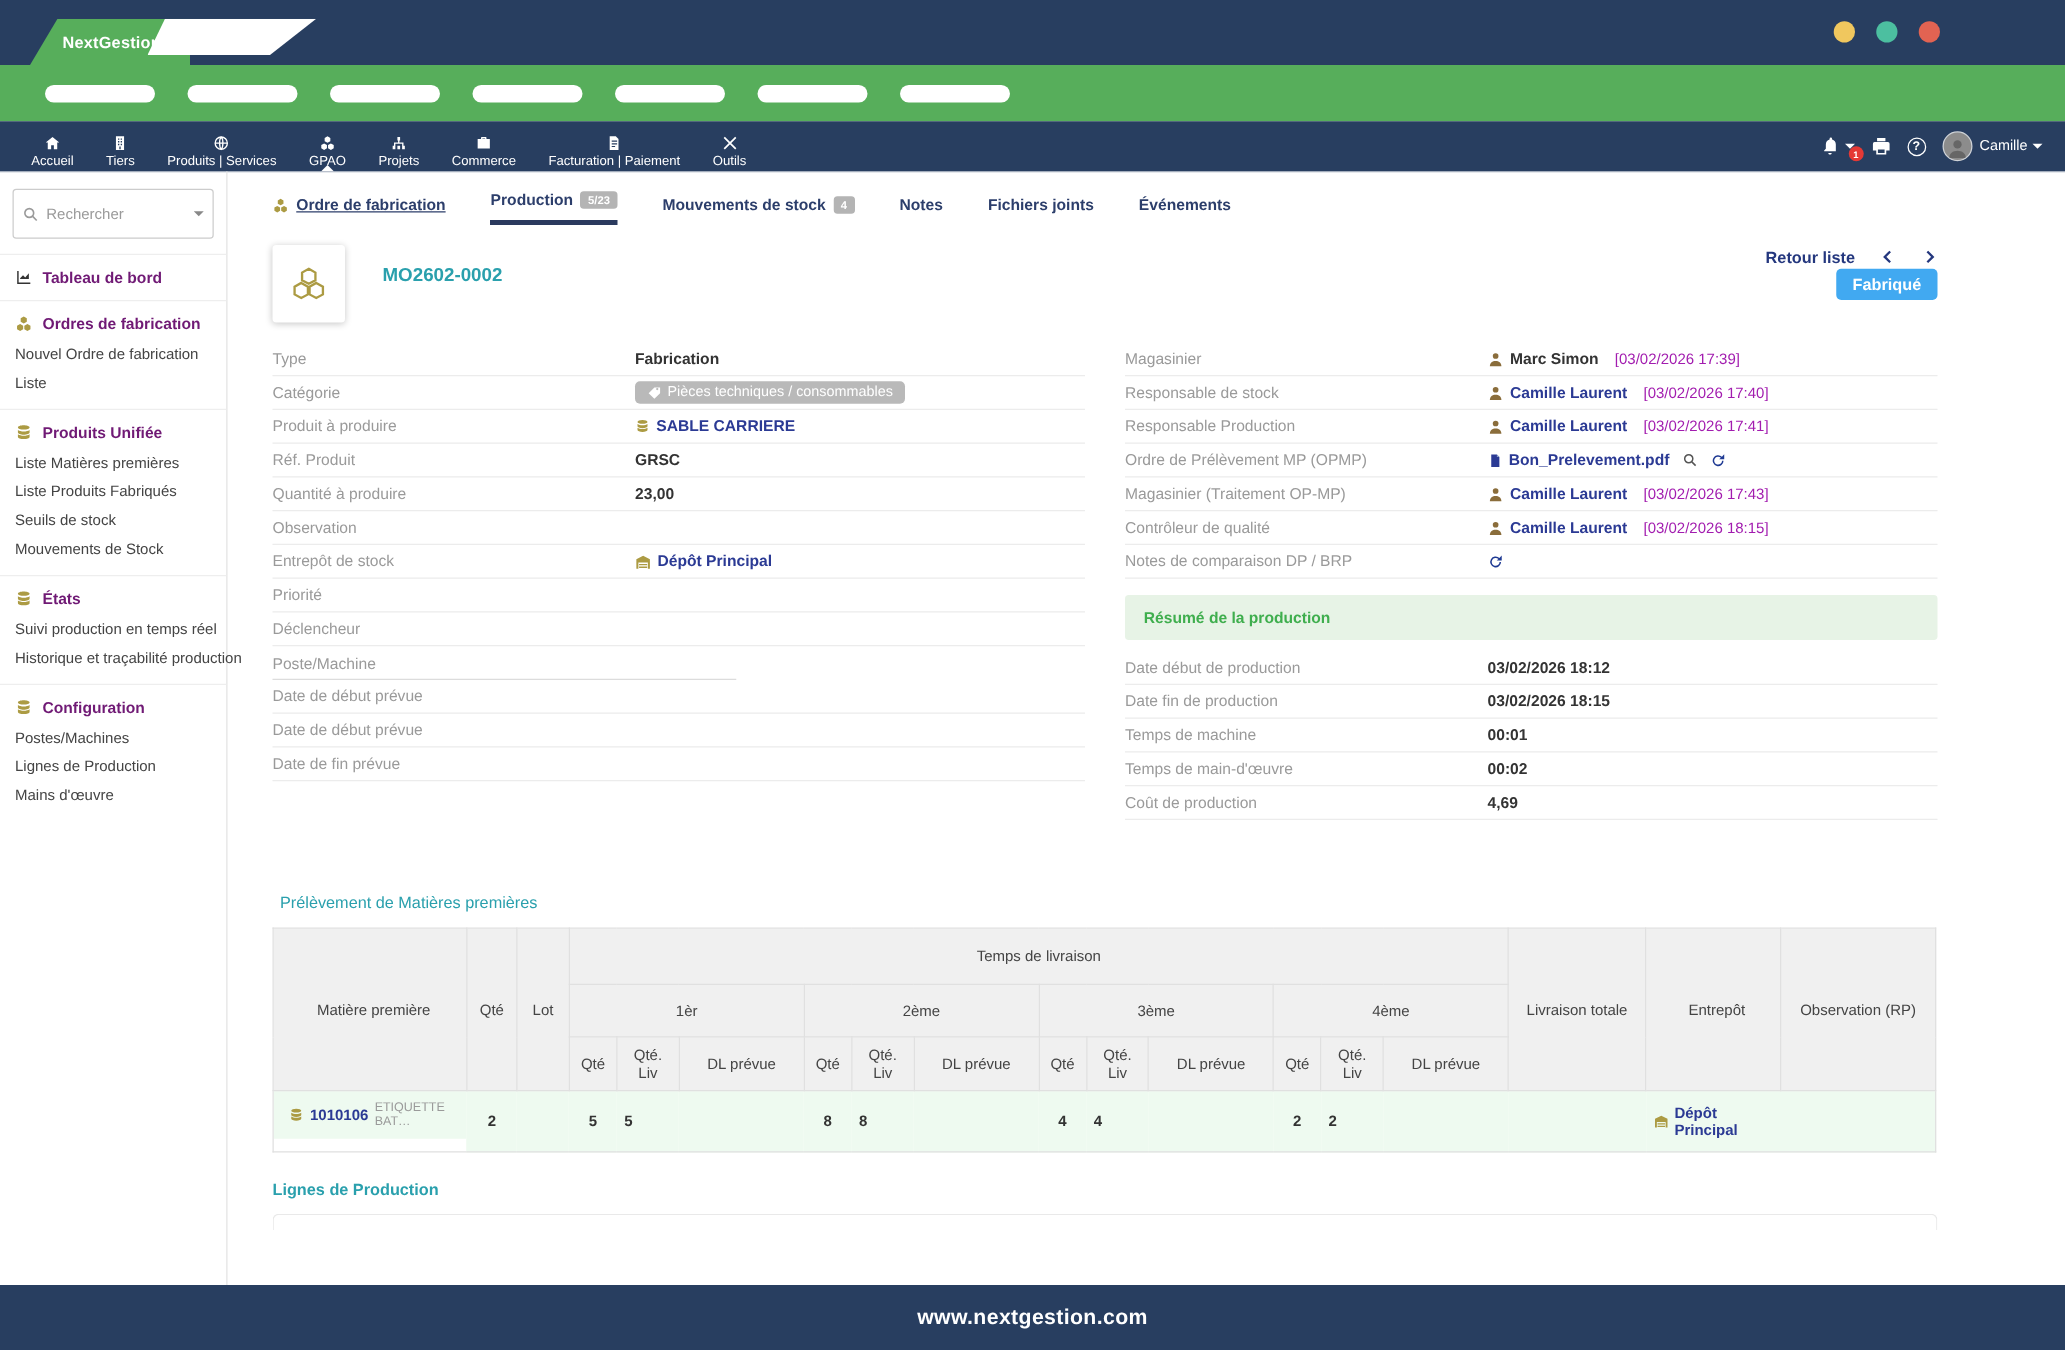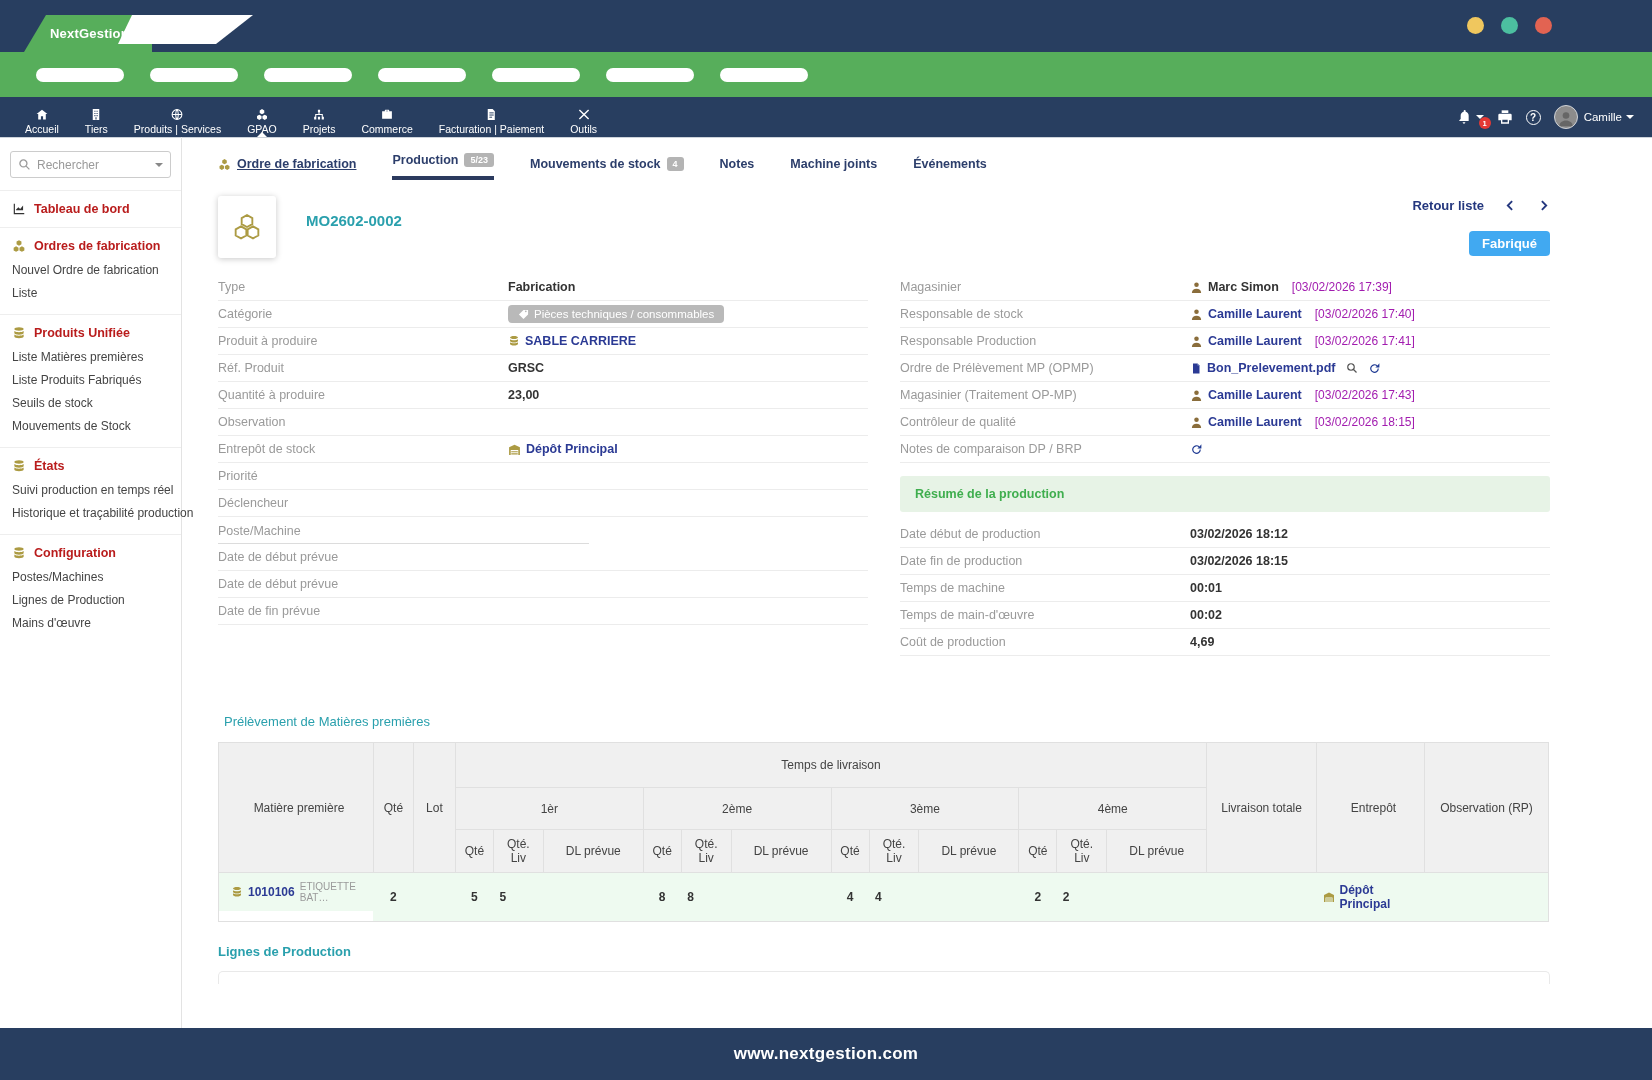--- a/index.html
+++ b/index.html
@@ -42,26 +42,26 @@
     width:12px;height:12px;border-radius:50%;display:flex;align-items:center;justify-content:center}
   .caret{width:0;height:0;border-left:4px solid transparent;border-right:4px solid transparent;border-top:4px solid #fff;margin-left:4px}
   .help-circle{width:15px;height:15px;border:1.6px solid #fff;border-radius:50%;color:#fff;font-size:10px;font-weight:700;
     display:flex;align-items:center;justify-content:center}
   .avatar{width:24px;height:24px;border-radius:50%;background:#8c8c8c;display:flex;align-items:flex-end;justify-content:center;overflow:hidden;border:1.5px solid #cfd3d8}
   .user-name{font-size:11.5px;color:#fff}
 
   
   .page{display:flex;height:891px;overflow:hidden}
   .sidebar{width:182px;flex:none;border-right:1px solid #e3e3e3;padding-top:12px}
-  .search-box{margin:2px 10px 12px;border:1px solid #ccc;border-radius:3px;height:27px;display:flex;align-items:center;padding:0 7px;gap:6px}
+  .search-box{margin:2px 10px 12px;border:1px solid #ccc;border-radius:3px;height:40px;display:flex;align-items:center;padding:0 7px;gap:6px}
   .search-box input{border:none;outline:none;flex:1;font-size:12px;color:#555;min-width:0;font-family:inherit}
   .search-box input::placeholder{color:#9a9a9a}
   .sel-caret{width:0;height:0;border-left:4px solid transparent;border-right:4px solid transparent;border-top:4px solid #888}
   .side-block{padding:11px 12px;border-top:1px solid #eee}
-  .side-head{display:flex;align-items:center;gap:8px;font-size:12.5px;font-weight:700;color:#b91c1c}
+  .side-head{display:flex;align-items:center;gap:8px;font-size:12.5px;font-weight:700;color:#701a75}
   .side-items{margin-top:7px;display:flex;flex-direction:column;gap:3px}
   .side-item{font-size:12px;color:#444;padding:3px 0;cursor:pointer;white-space:nowrap}
   .gold{color:var(--gold)}
 
   .content{flex:1;padding:16px 0 0 36px}
   .content-inner{width:1332px}
 
   
   .tabs{display:flex;align-items:flex-end;gap:36px}
   .tab{font-size:12.5px;font-weight:700;color:#2c3e6b;padding-bottom:9px;display:flex;align-items:center;gap:6px;cursor:pointer;position:relative}
@@ -71,21 +71,21 @@
   
   .doc-header{display:flex;margin-top:16px}
   .icon-card{width:58px;height:62px;background:#fff;border-radius:3px;box-shadow:0 1px 6px rgba(0,0,0,.22);
     display:flex;align-items:center;justify-content:center}
   .doc-title{color:var(--teal);font-weight:700;font-size:15px;margin:16px 0 0 30px}
   .doc-right{margin-left:auto;text-align:right}
   .back-row{display:flex;align-items:center;justify-content:flex-end;gap:20px;margin-top:2px}
   .back-link{color:#24377e;font-weight:700;font-size:13px;cursor:pointer}
   .chev{cursor:pointer}
   .status-badge{display:inline-block;background:var(--badge-blue);color:#fff;font-weight:700;font-size:13px;
-    padding:5px 13px;border-radius:4px;margin-top:18px}
+    padding:5px 13px;border-radius:4px;margin-top:2px}
 
   
   .detail-grid{display:grid;grid-template-columns:650px 650px;column-gap:32px;margin-top:16px}
   .drow{display:flex;align-items:center;min-height:27px;border-bottom:1px solid var(--rowline);font-size:12.5px;position:relative}
   .drow.short{border-bottom:none}
   .drow.short::after{content:"";position:absolute;left:0;bottom:0;width:57%;border-bottom:1px solid #dcdcdc}
   .dlbl{width:290px;flex:none;color:var(--lbl)}
   .dval{color:var(--val);font-weight:700;display:flex;align-items:center;gap:5px}
   a.lnk{color:var(--link);font-weight:700;text-decoration:none;cursor:pointer}
   .cat-badge{background:#b9b9b9;color:#fff;font-size:11.5px;border-radius:4px;padding:3px 10px;display:inline-flex;align-items:center;gap:5px;font-weight:400}
@@ -351,21 +351,21 @@
           <span class="tab-badge">5/23</span>
         </div>
         <div class="tab">
           <span>Mouvements de stock</span>
           <span class="tab-badge">4</span>
         </div>
         <div class="tab">
             <span>Notes</span>
           </div>
         <div class="tab">
-            <span>Machine joints</span>
+            <span>Fichiers joints</span>
           </div>
         <div class="tab">
             <span>Événements</span>
           </div>
       </div>
 
       <div class="doc-header">
         <div class="icon-card">
           <span class="gold">
               <svg viewBox="0 0 24 24" width="32" height="32" fill="none" stroke="currentColor" stroke-width="1.4">

